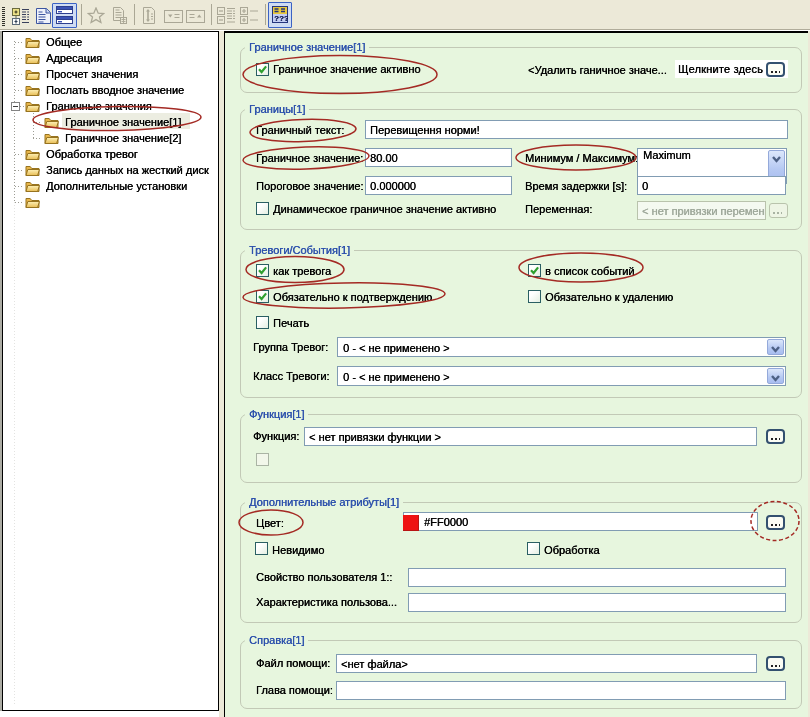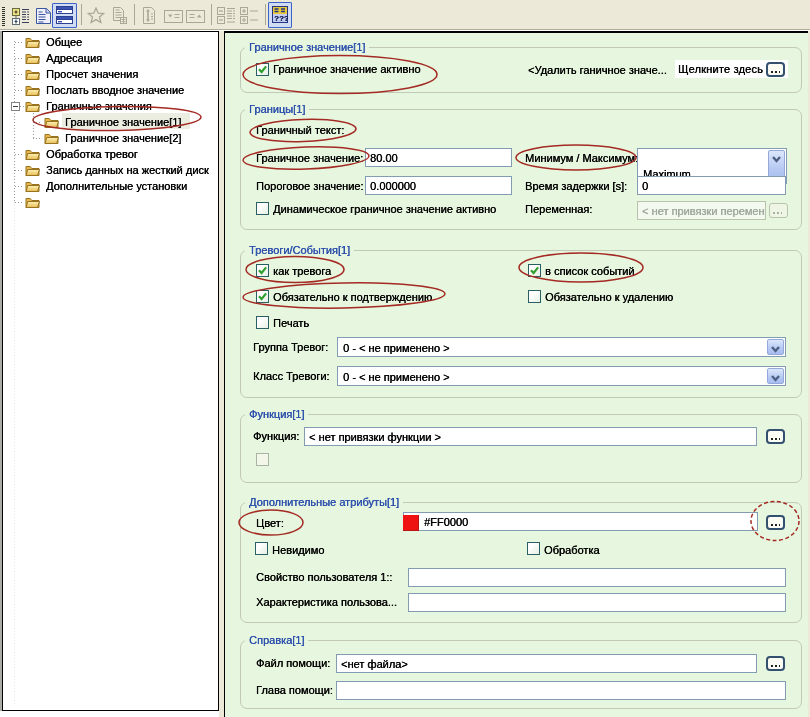--- a/index.html
+++ b/index.html
@@ -234,24 +234,25 @@
     </div>
   <div class="lbl" style="left:273px;top:63px">Граничное значение активно</div>
   <div class="lbl" style="left:528px;top:64px">&lt;Удалить ганичное значе...</div>
   <div style="position:absolute;left:675px;top:60px;width:113px;height:18px;background:#fff"></div>
   <div class="lbl" style="left:678px;top:63px;letter-spacing:0.2px">Щелкните здесь</div>
   <div class="dots" style="left:766px;top:62px"></div>
 
   <div class="gb" style="left:240px;top:109px;width:560px;height:119px"></div>
   <div class="gbt" style="left:245px;top:103px">Границы[1]</div>
   <div class="lbl" style="left:256px;top:124px">Граничный текст:</div>
+  <div class="inp" style="left:365px;top:120px;width:423px">Перевищення норми!</div>
   <div class="lbl" style="left:256px;top:152px">Граничное значение:</div>
   <div class="inp" style="left:365px;top:148px;width:147px">80.00</div>
   <div class="lbl" style="left:525px;top:152px">Минимум / Максимум:</div>
-  <div class="combo" style="left:637px;top:148px;width:150px;height:36px;padding-top:19px">Maximum
+  <div class="combo" style="left:637px;top:148px;width:150px;height:36px;padding-top:0">Maximum
     <div class="carr">
         <svg width="15" height="16" viewBox="0 0 15 16">
           <path d="M4 6l3.5 4L11 6" fill="none" stroke="#4d6185" stroke-width="2.4"></path>
         </svg>
       </div>
   </div>
   <div class="lbl" style="left:256px;top:180px">Пороговое значение:</div>
   <div class="inp" style="left:365px;top:176px;width:147px">0.000000</div>
   <div class="lbl" style="left:525px;top:180px">Время задержки [s]:</div>
   <div class="inp" style="left:637px;top:176px;width:149px">0</div>

